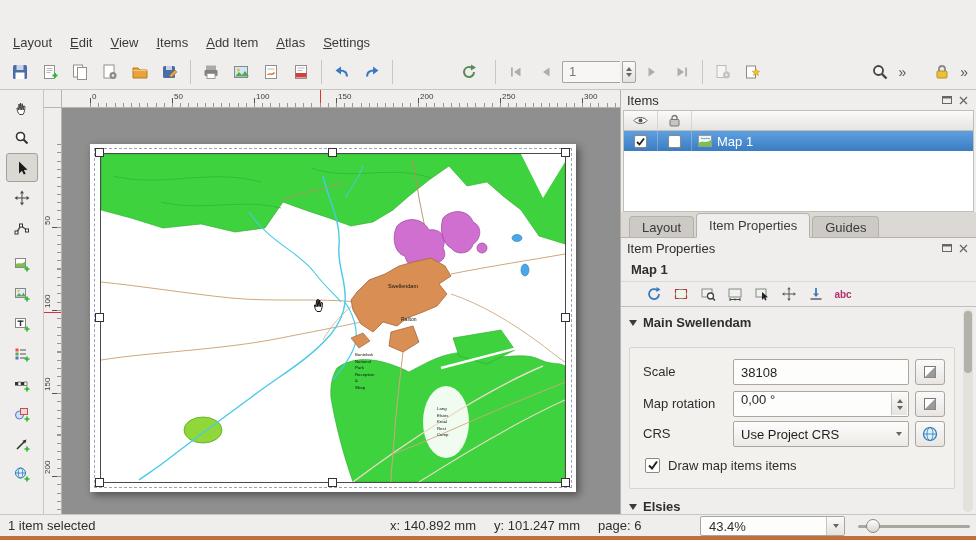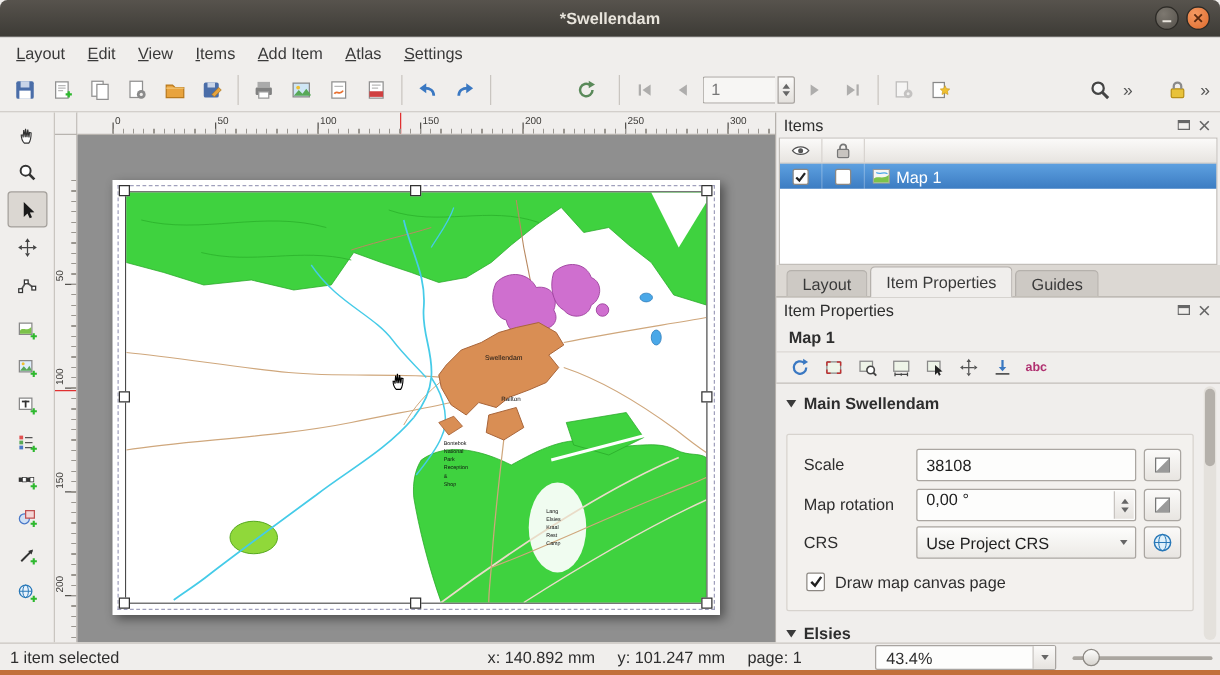--- a/index.html
+++ b/index.html
@@ -87,21 +87,21 @@
   .cb { width:13px; height:13px; background:#fff; border:1px solid #8c8883; border-radius:2px; display:flex; align-items:center; justify-content:center; }
 
   .dock-tabs { position:absolute; left:0; right:0; top:122px; height:26px; background:#dcd8d3; border-bottom:1px solid #b5b1ac;
     display:flex; align-items:flex-end; padding-left:8px; gap:2px; }
   .tab { height:21px; padding:0 12px; display:flex; align-items:center; background:#cdc9c4; border:1px solid #b5b1ac; border-bottom:none;
     border-radius:4px 4px 0 0; font-size:13px; color:#3a3a3a; }
   .tab.active { background:#f0eeec; height:25px; margin-bottom:-1px; border-bottom:1px solid #f0eeec; }
 
   .props-head { top:148px; }
   .props-name { position:absolute; left:0; right:0; top:168px; height:24px; line-height:24px; padding-left:10px; font-weight:bold; border-bottom:1px solid #dcd8d3; }
-  .minibar { position:absolute; left:0; right:0; top:192px; height:24px; display:flex; align-items:center; padding-left:6px; gap:1px; }
+  .minibar { position:absolute; left:0; right:0; top:192px; height:24px; display:flex; align-items:center; padding-left:20px; gap:1px; }
   .mbtn { width:26px; height:23px; border-radius:3px; display:flex; align-items:center; justify-content:center; }
   .abc { font-size:10px; font-weight:bold; color:#b03070; }
 
   .props-content { position:absolute; left:0; right:0; top:216px; bottom:0; background:#f0eeec; border-top:1px solid #c2beb9; overflow:hidden; }
   .sec-head { position:absolute; left:8px; display:flex; align-items:center; gap:6px; font-weight:bold; color:#2e2e2e; }
   .sec-tri { width:0; height:0; border-left:4.5px solid transparent; border-right:4.5px solid transparent; border-top:6px solid #3a3a3a; }
   .groupbox { position:absolute; left:8px; width:326px; top:40px; height:142px; border:1px solid #d7d3ce; border-radius:2px; background:#f3f1ee; }
   .prow { position:absolute; left:0; width:340px; height:38px; }
   .plabel { position:absolute; left:22px; top:0; height:26px; line-height:26px; }
   .pfield { position:absolute; left:112px; width:176px; height:26px; background:#fdfdfc; border:1px solid #aaa6a1; border-radius:2px;
@@ -131,35 +131,20 @@
   .zs-track { position:absolute; left:0; right:0; top:10px; height:3px; background:#aaa6a0; border-radius:2px; }
   .zs-thumb { position:absolute; left:8px; top:4px; width:14px; height:14px; border-radius:50%;
     background:linear-gradient(#fdfdfc,#d8d5d0); border:1px solid #8c8883; }
   .bottom-strip { position:absolute; left:0; right:0; bottom:0; height:4px; background:#c2703b; }
 </style>
 </head>
 <body>
 
 <div id="app">
 
-  <div class="titlebar">
-    <div class="title">*Swellendam</div>
-    <div class="winbtns">
-      <span class="winbtn">
-        <svg width="9" height="9">
-            <path d="M1,7 H8" stroke="#e8e4dc" stroke-width="1.6"></path>
-          </svg>
-      </span>
-      <span class="winbtn close">
-        <svg width="9" height="9">
-            <path d="M1.5,1.5 L7.5,7.5 M7.5,1.5 L1.5,7.5" stroke="#5a2a10" stroke-width="1.5"></path>
-          </svg>
-      </span>
-    </div>
-  </div>
 
   <div class="menubar">
     <span class="menu-item">Layout</span>
     <span class="menu-item">Edit</span>
     <span class="menu-item">View</span>
     <span class="menu-item">Items</span>
     <span class="menu-item">Add Item</span>
     <span class="menu-item">Atlas</span>
     <span class="menu-item">Settings</span>
   </div>
@@ -693,40 +678,40 @@
             </svg>
         </span>
       </div>
 
       <div class="chkrow" style="top:148px">
         <span class="cb2">
           <svg width="12" height="12">
               <path d="M2,6.5 L5,9.5 L10,2.5" stroke="#222" stroke-width="2" fill="none"></path>
             </svg>
         </span>
-        <span>Draw map canvas page</span>
+        <span>Draw map items items</span>
       </div>
 
       <div class="sec-head" style="top:192px">
         <span class="sec-tri"></span>
         <span>Elsies</span>
       </div>
 
       <div class="vscroll">
         <div class="vthumb"></div>
       </div>
     </div>
   </div>
 
   <div class="statusbar">
     <span class="sb-sel">1 item selected</span>
     <span class="sb-coords">
       <span>x: 140.892 mm</span>
       <span>y: 101.247 mm</span>
-      <span>page: 1</span>
+      <span>page: 6</span>
     </span>
     <span class="zoom-combo">
       <span class="zc-text">43.4%</span>
       <span class="zc-btn">
           <span class="tri-down"></span>
         </span>
     </span>
     <span class="zoom-slider">
       <span class="zs-track"></span>
       <span class="zs-thumb"></span>

